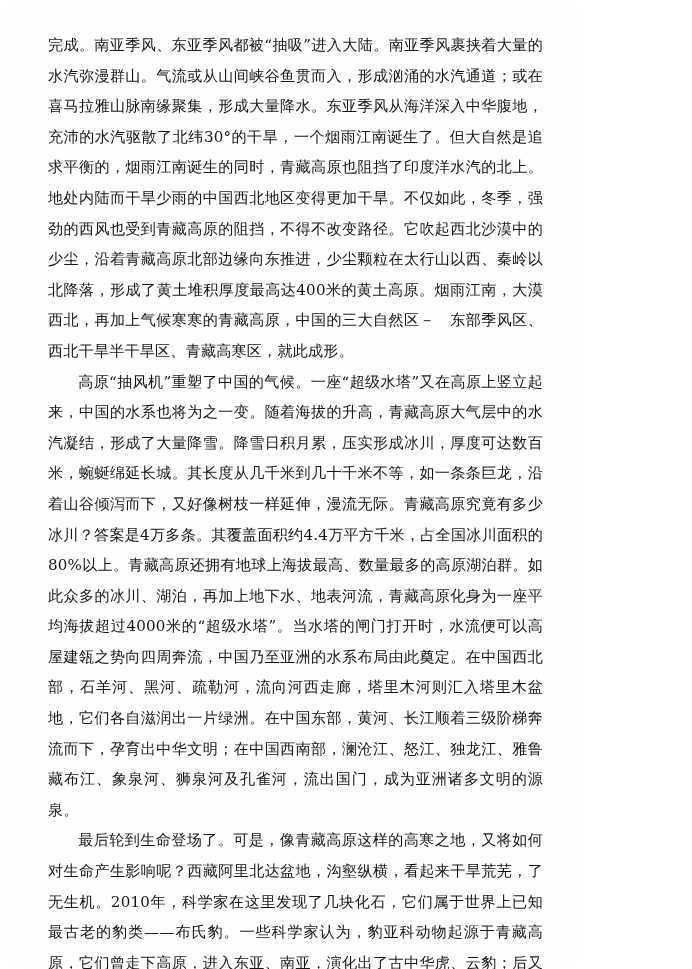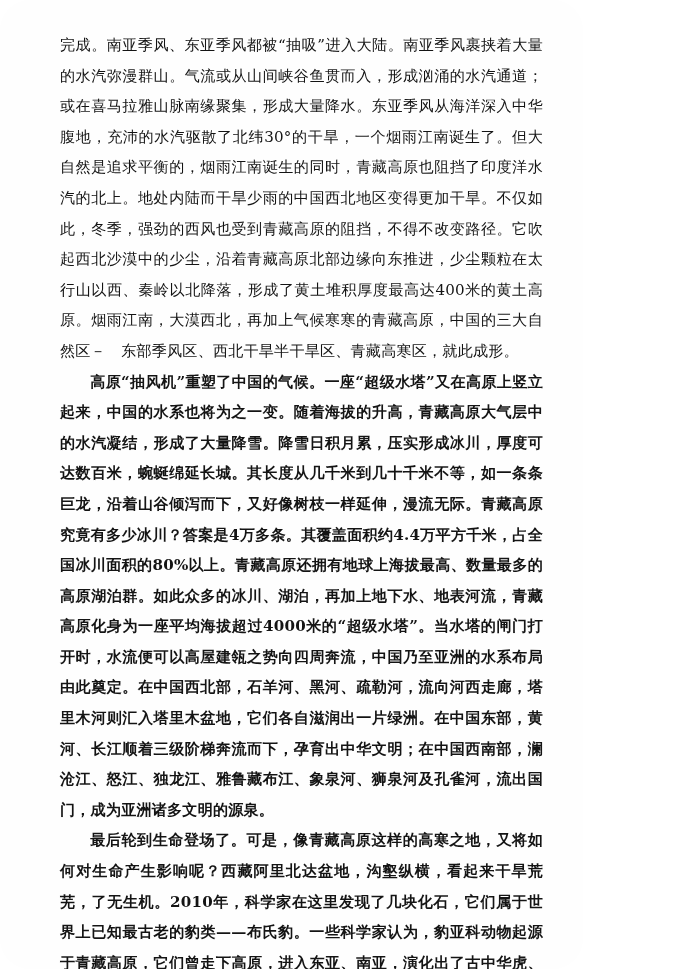--- a/index.html
+++ b/index.html
@@ -12,36 +12,35 @@
     height: 969px;
     overflow: hidden;
     font-family: "DejaVu Serif", "Liberation Serif", serif;
     color: #111111;
   }
   #page {
     position: relative;
     width: 583px;
     height: 969px;
     box-sizing: border-box;
-    padding: 30px 40px 10px 60px;
+    padding: 30px 40px 10px 48px;
     background: #fefefe;
     border-radius: 30px;
   }
   .para {
     font-size: 15.1px;
     line-height: 30.6px;
     text-align: justify;
     text-justify: inter-ideograph;
     margin: 0 0 0 0;
     letter-spacing: 0.2px;
     color: #141414;
   }
   .indent {
     text-indent: 2em;
-    font-weight: bold;
   }
 </style>
 </head>
 <body>
 
 <div id="page">
 
   <p class="para">完成。南亚季风、东亚季风都被“抽吸”进入大陆。南亚季风裹挟着大量的水汽弥漫群山。气流或从山间峡谷鱼贯而入，形成汹涌的水汽通道；或在喜马拉雅山脉南缘聚集，形成大量降水。东亚季风从海洋深入中华腹地，充沛的水汽驱散了北纬30°的干旱，一个烟雨江南诞生了。但大自然是追求平衡的，烟雨江南诞生的同时，青藏高原也阻挡了印度洋水汽的北上。地处内陆而干旱少雨的中国西北地区变得更加干旱。不仅如此，冬季，强劲的西风也受到青藏高原的阻挡，不得不改变路径。它吹起西北沙漠中的少尘，沿着青藏高原北部边缘向东推进，少尘颗粒在太行山以西、秦岭以北降落，形成了黄土堆积厚度最高达400米的黄土高原。烟雨江南，大漠西北，再加上气候寒寒的青藏高原，中国的三大自然区－　东部季风区、西北干旱半干旱区、青藏高寒区，就此成形。</p>
 
   <p class="para indent">高原“抽风机”重塑了中国的气候。一座“超级水塔”又在高原上竖立起来，中国的水系也将为之一变。随着海拔的升高，青藏高原大气层中的水汽凝结，形成了大量降雪。降雪日积月累，压实形成冰川，厚度可达数百米，蜿蜒绵延长城。其长度从几千米到几十千米不等，如一条条巨龙，沿着山谷倾泻而下，又好像树枝一样延伸，漫流无际。青藏高原究竟有多少冰川？答案是4万多条。其覆盖面积约4.4万平方千米，占全国冰川面积的80%以上。青藏高原还拥有地球上海拔最高、数量最多的高原湖泊群。如此众多的冰川、湖泊，再加上地下水、地表河流，青藏高原化身为一座平均海拔超过4000米的“超级水塔”。当水塔的闸门打开时，水流便可以高屋建瓴之势向四周奔流，中国乃至亚洲的水系布局由此奠定。在中国西北部，石羊河、黑河、疏勒河，流向河西走廊，塔里木河则汇入塔里木盆地，它们各自滋润出一片绿洲。在中国东部，黄河、长江顺着三级阶梯奔流而下，孕育出中华文明；在中国西南部，澜沧江、怒江、独龙江、雅鲁藏布江、象泉河、狮泉河及孔雀河，流出国门，成为亚洲诸多文明的源泉。</p>

